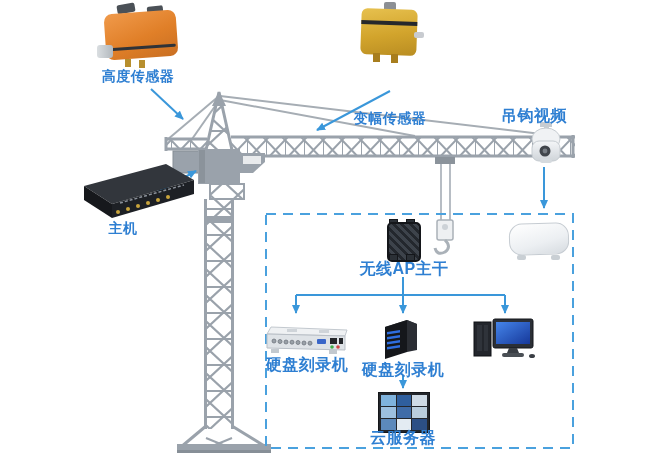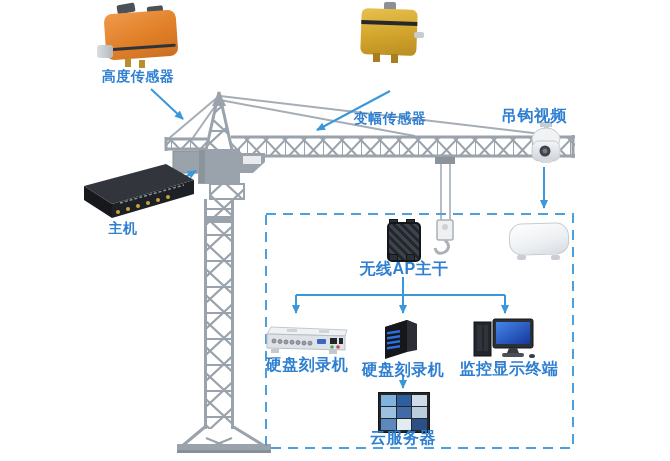--- a/index.html
+++ b/index.html
@@ -281,16 +281,15 @@
     </div>
   </div>
 
   <div class="lbl big" style="left:94px;top:69px;width:88px;">高度传感器</div>
   <div class="lbl big" style="left:346px;top:65px;width:88px;margin-top:46px;">变幅传感器</div>
   <div class="lbl big" style="left:89px;top:221px;width:68px;">主机</div>
   <div class="lbl" style="left:501px;top:107px;width:66px;">吊钩视频</div>
   <div class="lbl" style="left:358px;top:260px;width:92px;">无线AP主干</div>
   <div class="lbl" style="left:263px;top:356px;width:88px;">硬盘刻录机</div>
   <div class="lbl" style="left:359px;top:361px;width:88px;">硬盘刻录机</div>
-  <div class="lbl" style="left:458px;top:360px;width:102px;">监控显示终端</div>
   <div class="lbl" style="left:359px;top:429px;width:88px;">云服务器</div>
 
 </div>
 
 </body></html>

